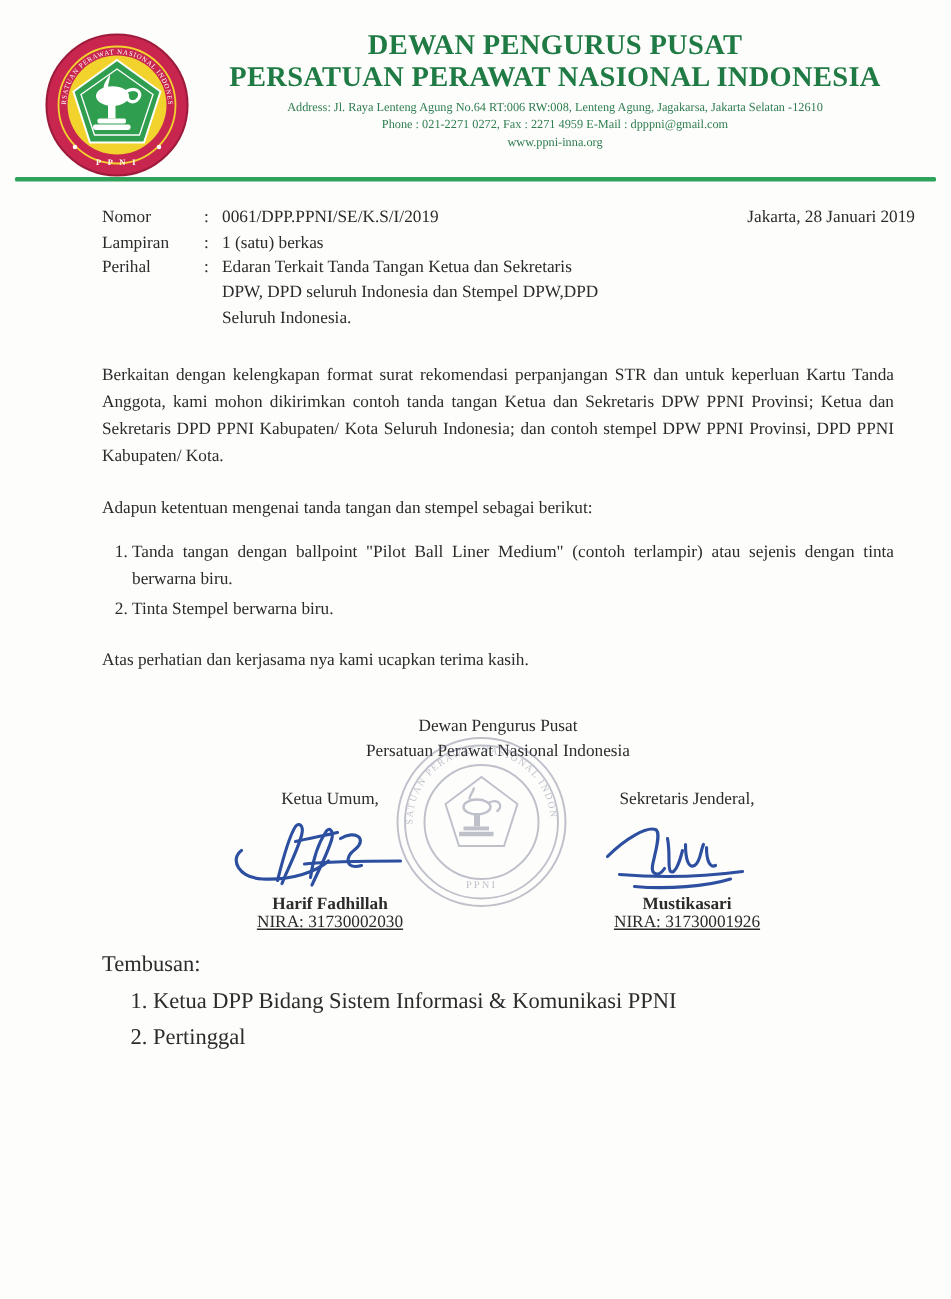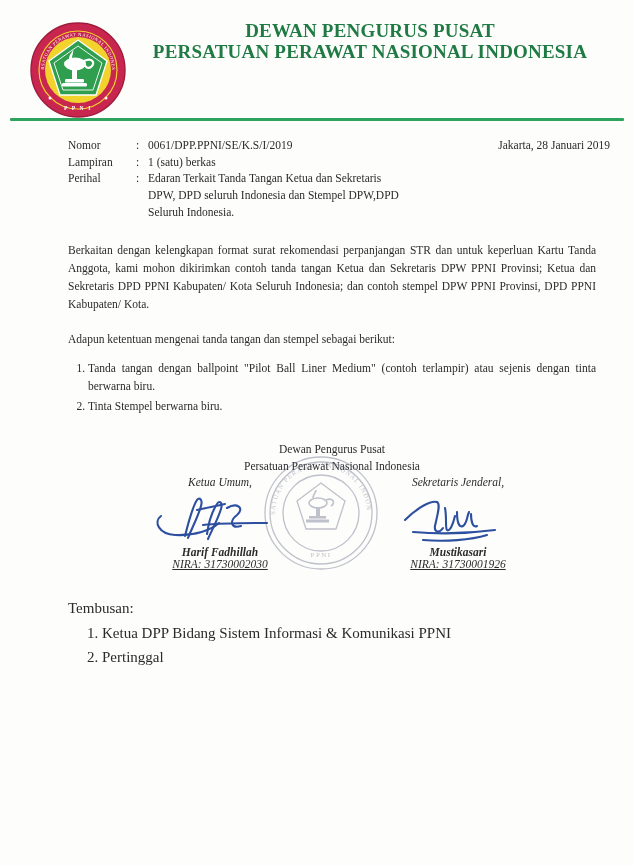--- a/index.html
+++ b/index.html
@@ -133,22 +133,21 @@
     text-align: center;
     font-size: 11.5px;
     line-height: 1.45;
     padding-left: 30px;
   }
   .sign-cols {
     position: relative;
     display: flex;
     justify-content: space-between;
     padding: 0 96px 0 140px;
-    margin-top: 1px;
-    font-style: italic;
+    margin-top: 17px;
   }
   .sign-col { text-align: center; width: 160px; position: relative; }
   .sign-role { font-size: 11.5px; }
   .sign-gap { height: 58px; position: relative; }
   .sign-name { font-size: 11.5px; font-weight: bold; }
   .sign-nira { font-size: 11.5px; text-decoration: underline; }
 
   .sig-svg { position: absolute; left: 50%; transform: translateX(-50%); top: 2px; }
 
   .seal {
@@ -206,20 +205,25 @@
           <textPath href="#arcTop" startOffset="50%" text-anchor="middle">PERSATUAN PERAWAT NASIONAL INDONESIA</textPath>
         </text>
         <circle cx="22" cy="78" r="1.5" fill="#ffffff"></circle>
         <circle cx="78" cy="78" r="1.5" fill="#ffffff"></circle>
       </svg>
     </div>
 
     <div class="head-text">
       <div class="org-line1">DEWAN PENGURUS PUSAT</div>
       <div class="org-line2">PERSATUAN PERAWAT NASIONAL INDONESIA</div>
+      <div class="addr">
+        <span>Address: Jl. Raya Lenteng Agung No.64 RT:006 RW:008, Lenteng Agung, Jagakarsa, Jakarta Selatan -12610</span><br>
+        <span>Phone : 021-2271 0272, Fax : 2271 4959 E-Mail : dpppni@gmail.com</span>
+        <span class="web">www.ppni-inna.org</span>
+      </div>
     </div>
   </div>
 
   <div class="rule"></div>
 
   <div class="meta">
     <div class="date-line">Jakarta, 28 Januari 2019</div>
     <table class="meta-table">
       <tbody>
           <tr>
@@ -246,20 +250,21 @@
   </div>
 
 
   <div class="body-block">
     <p class="para first">Berkaitan dengan kelengkapan format surat rekomendasi perpanjangan STR dan untuk keperluan Kartu Tanda Anggota, kami mohon dikirimkan contoh tanda tangan Ketua dan Sekretaris DPW PPNI Provinsi; Ketua dan Sekretaris DPD PPNI Kabupaten/ Kota Seluruh Indonesia; dan contoh stempel DPW PPNI Provinsi, DPD PPNI Kabupaten/ Kota.</p>
     <p class="para">Adapun ketentuan mengenai tanda tangan dan stempel sebagai berikut:</p>
     <ol class="rules">
       <li>Tanda tangan dengan ballpoint "Pilot Ball Liner Medium" (contoh terlampir) atau sejenis dengan tinta berwarna biru.</li>
       <li>Tinta Stempel berwarna biru.</li>
     </ol>
+    <p class="para">Atas perhatian dan kerjasama nya kami ucapkan terima kasih.</p>
   </div>
 
   <div class="sign-area">
 
     <div class="sign-head">
       <div>Dewan Pengurus Pusat</div>
       <div>Persatuan Perawat Nasional Indonesia</div>
     </div>
 
     <svg class="seal" viewBox="0 0 128 128">

